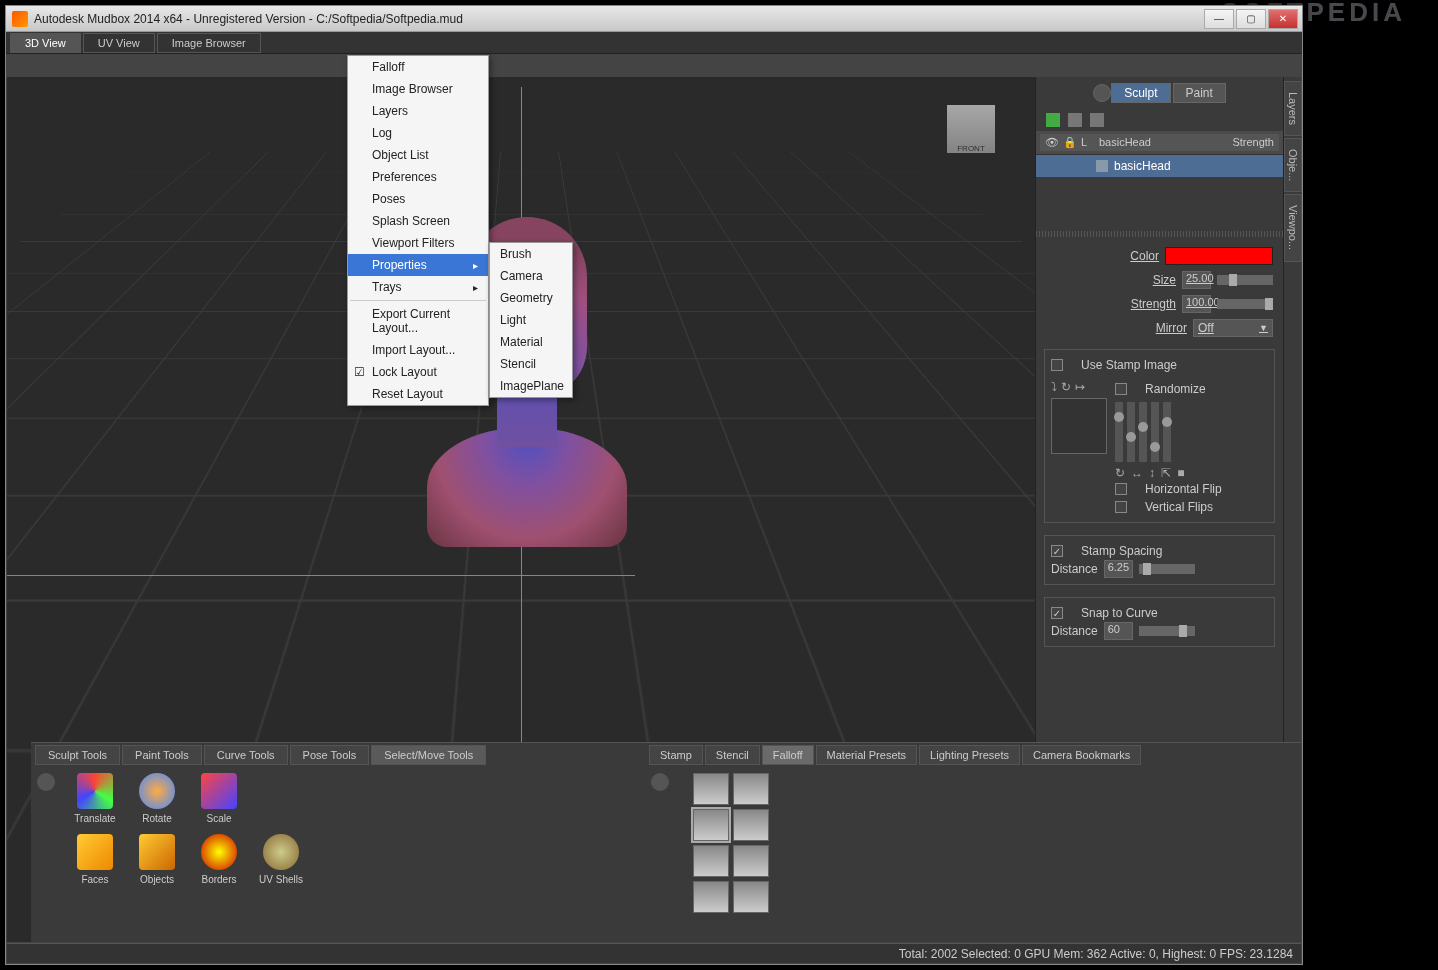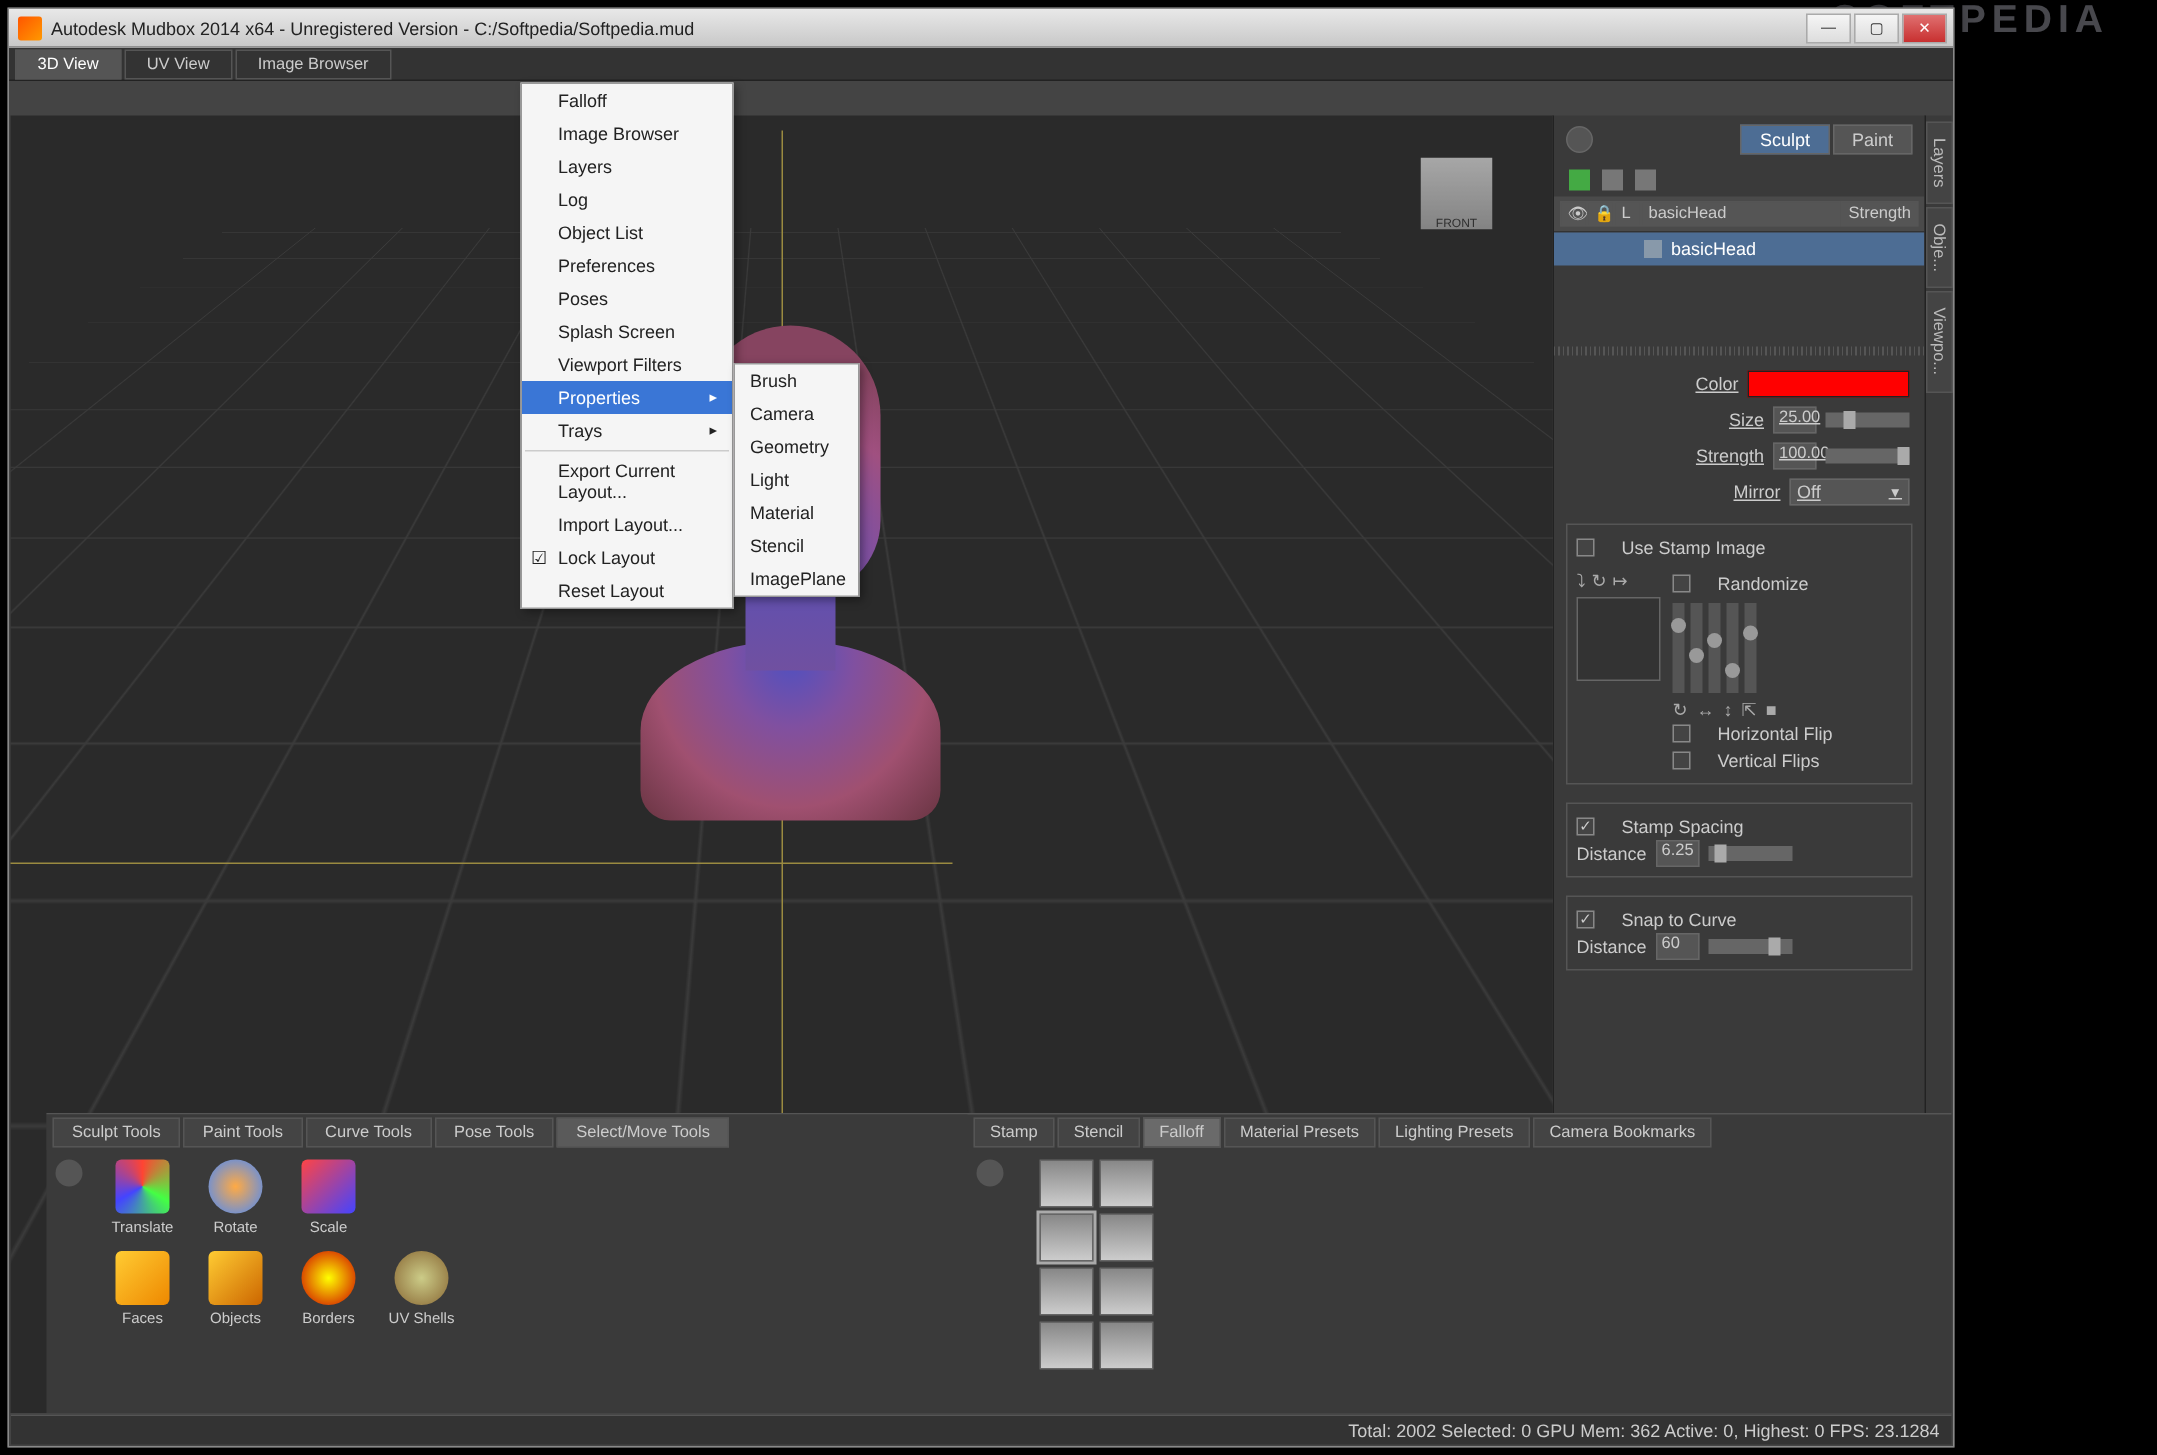--- a/index.html
+++ b/index.html
@@ -38,21 +38,21 @@
 .dropdown { position: absolute; background: #f5f5f5; border: 1px solid #999; box-shadow: 2px 2px 6px rgba(0,0,0,0.4); }
 .dropdown.main { left: 341px; top: 49px; width: 142px; }
 .dropdown.sub { left: 483px; top: 236px; width: 84px; }
 .dd-item { padding: 4px 10px 4px 24px; color: #222; position: relative; display:flex; justify-content:space-between; align-items:center;}
 .dd-item.highlight { background: #3a76d6; color: #fff; }
 .dd-item .arrow { font-size:10px; }
 .dd-sep { height:1px; margin: 2px 2px; background:#ccc;}
 .dd-item .chk { position:absolute; left:6px; }
 
 .rightpanel { width: 248px; background: #3a3a3a; display: flex; flex-direction: column; border-left: 1px solid #222; color: #ccc; }
-.rightpanel .toprow { height: 28px; display:flex; align-items:center; justify-content:space-between; padding: 16px 8px;}
+.rightpanel .toprow { height: 28px; display:flex; align-items:center; justify-content:center; padding: 16px 8px;}
 .rightpanel .toprow .circ { width:18px; height:18px; border-radius:50%; background:#555; border:1px solid #666;}
 .modetabs { display:flex; gap:2px;}
 .modetab { padding: 2px 12px; background:#555; color:#ccc; border:1px solid #666;}
 .modetab.active { background:#4d6d94; color:#fff;}
 .layer-icons { display:flex; gap:8px; padding: 4px 10px;}
 .layer-icons span { width:14px; height:14px; display:inline-block;}
 .layer-header { display:flex; background:#4a4a4a; border-bottom:1px solid #333; padding: 3px 4px;}
 .layer-header .cell { padding: 1px 4px; border:1px solid #555; background:#555; font-size:11px;}
 .layer-list { background:#3a3a3a; height: 72px;}
 .layer-row { display:flex; align-items:center; background:#4d6d94; padding: 4px 10px 4px 60px; color:#fff;}

